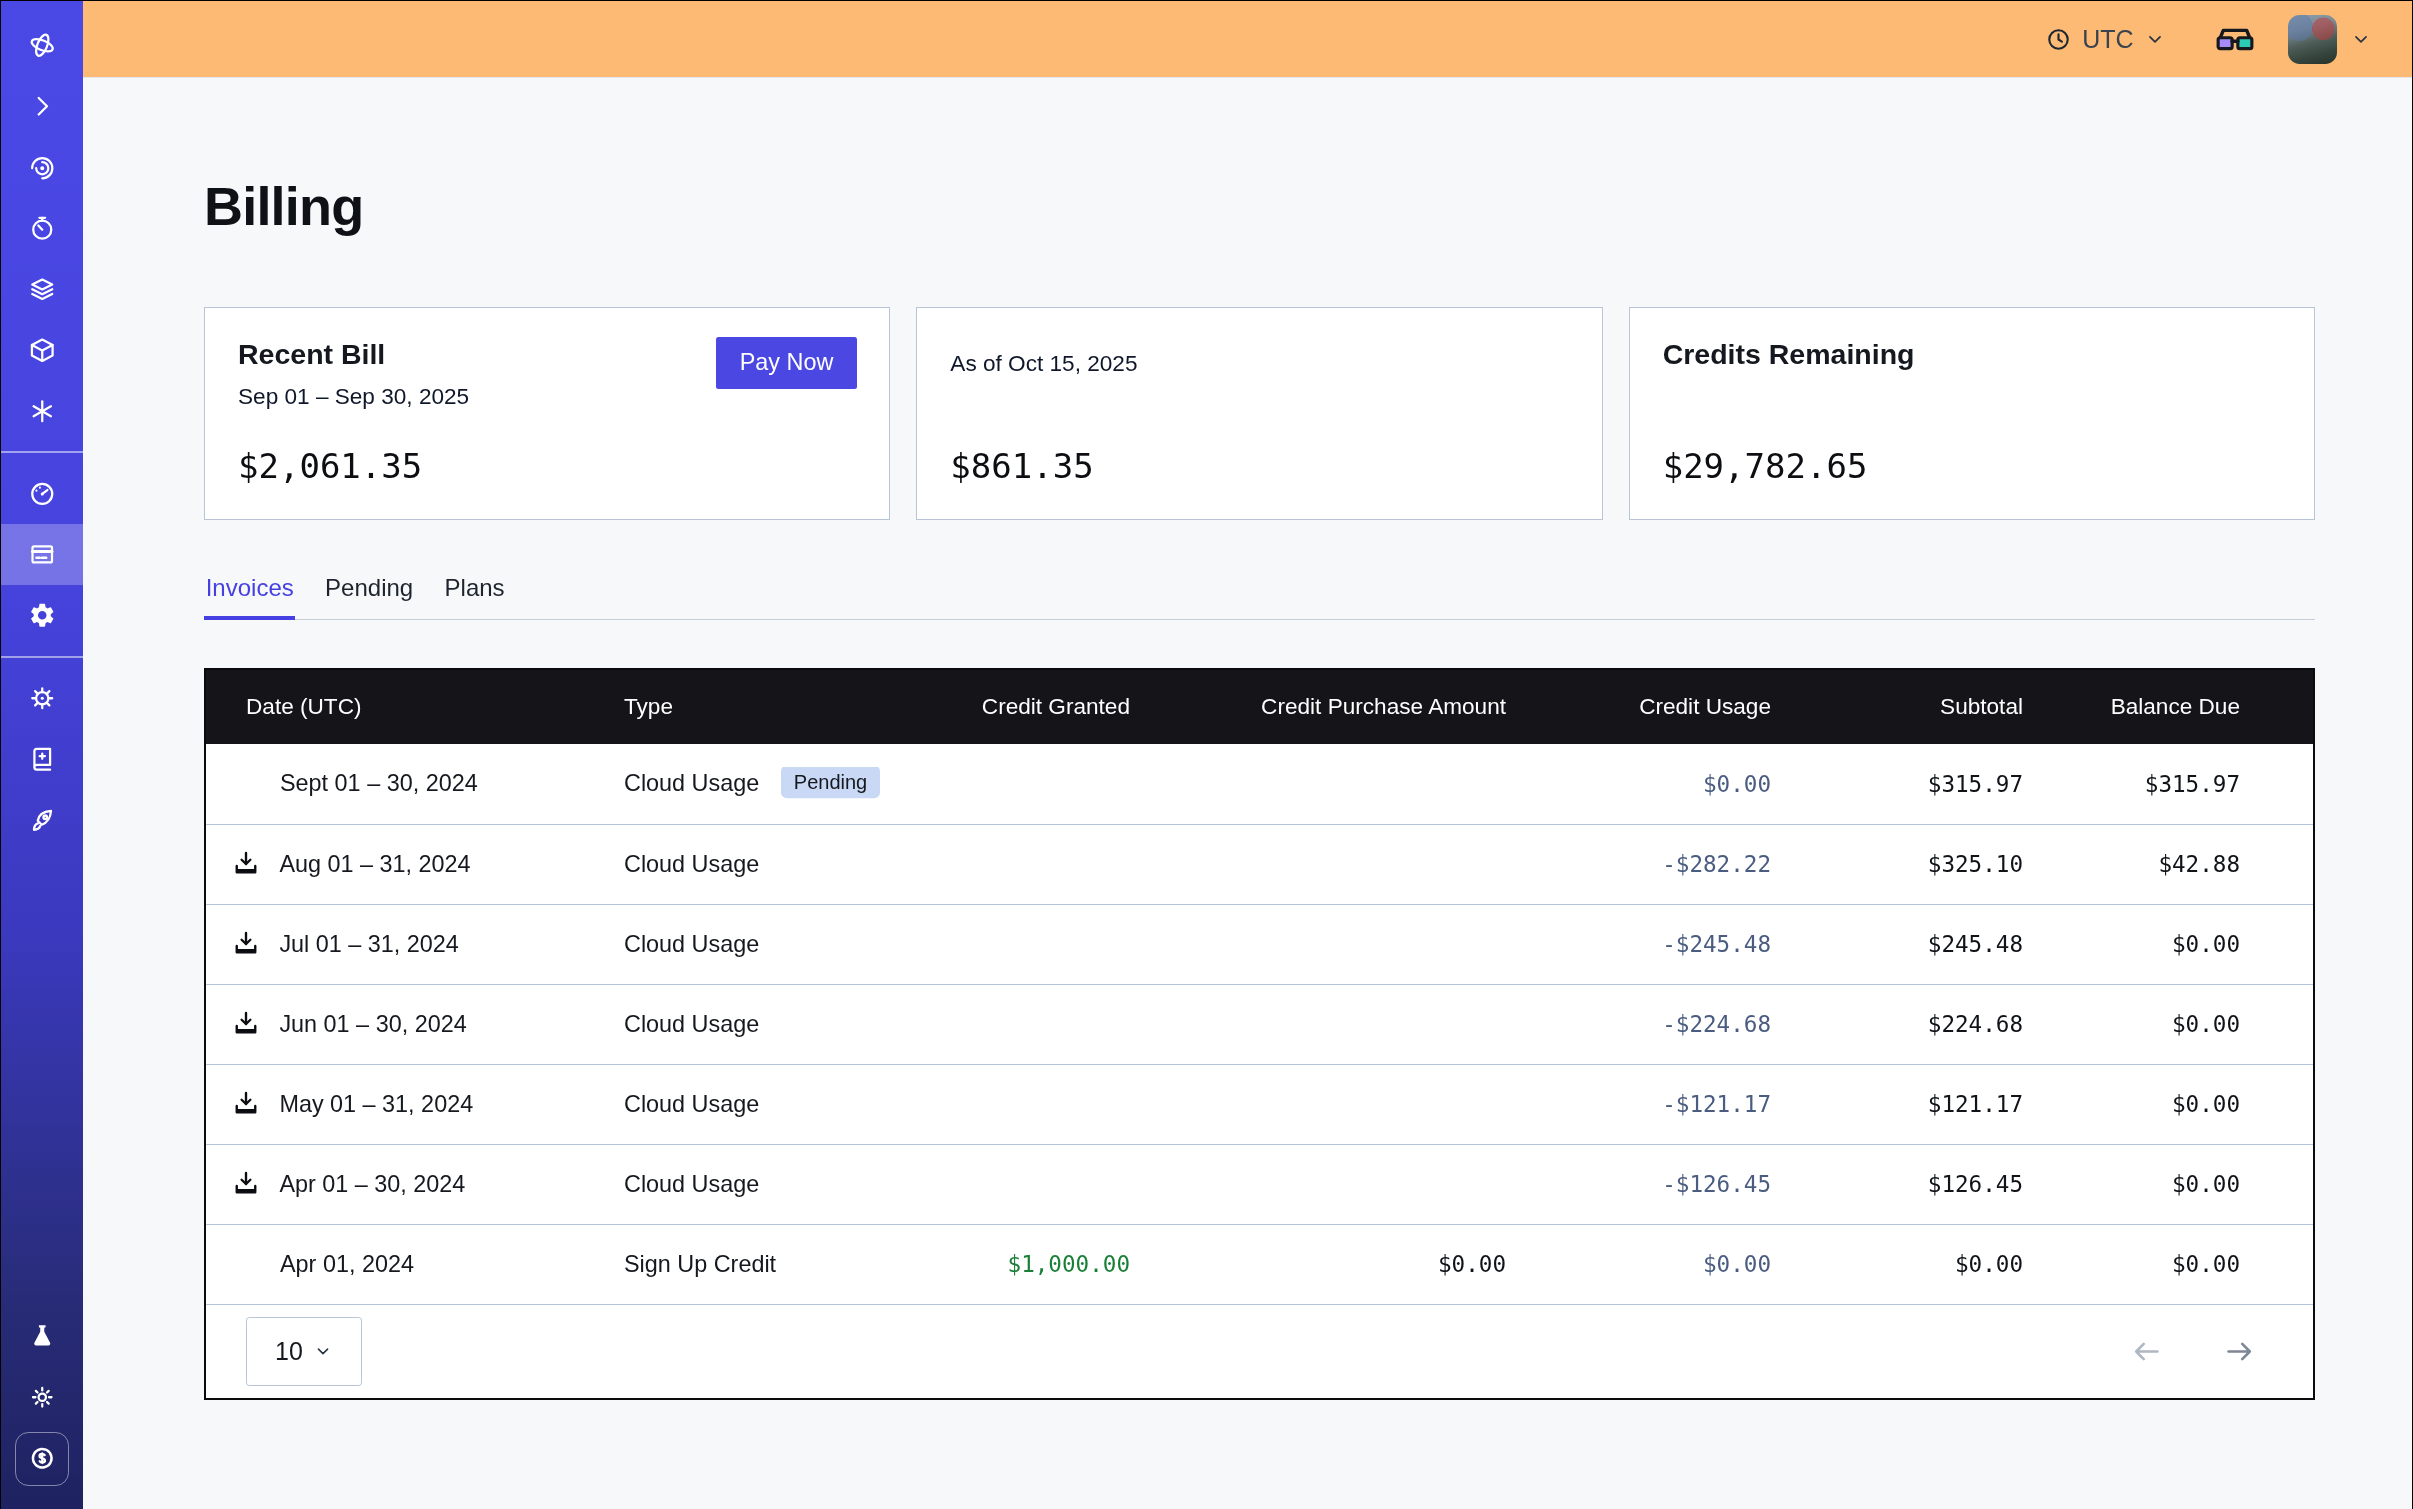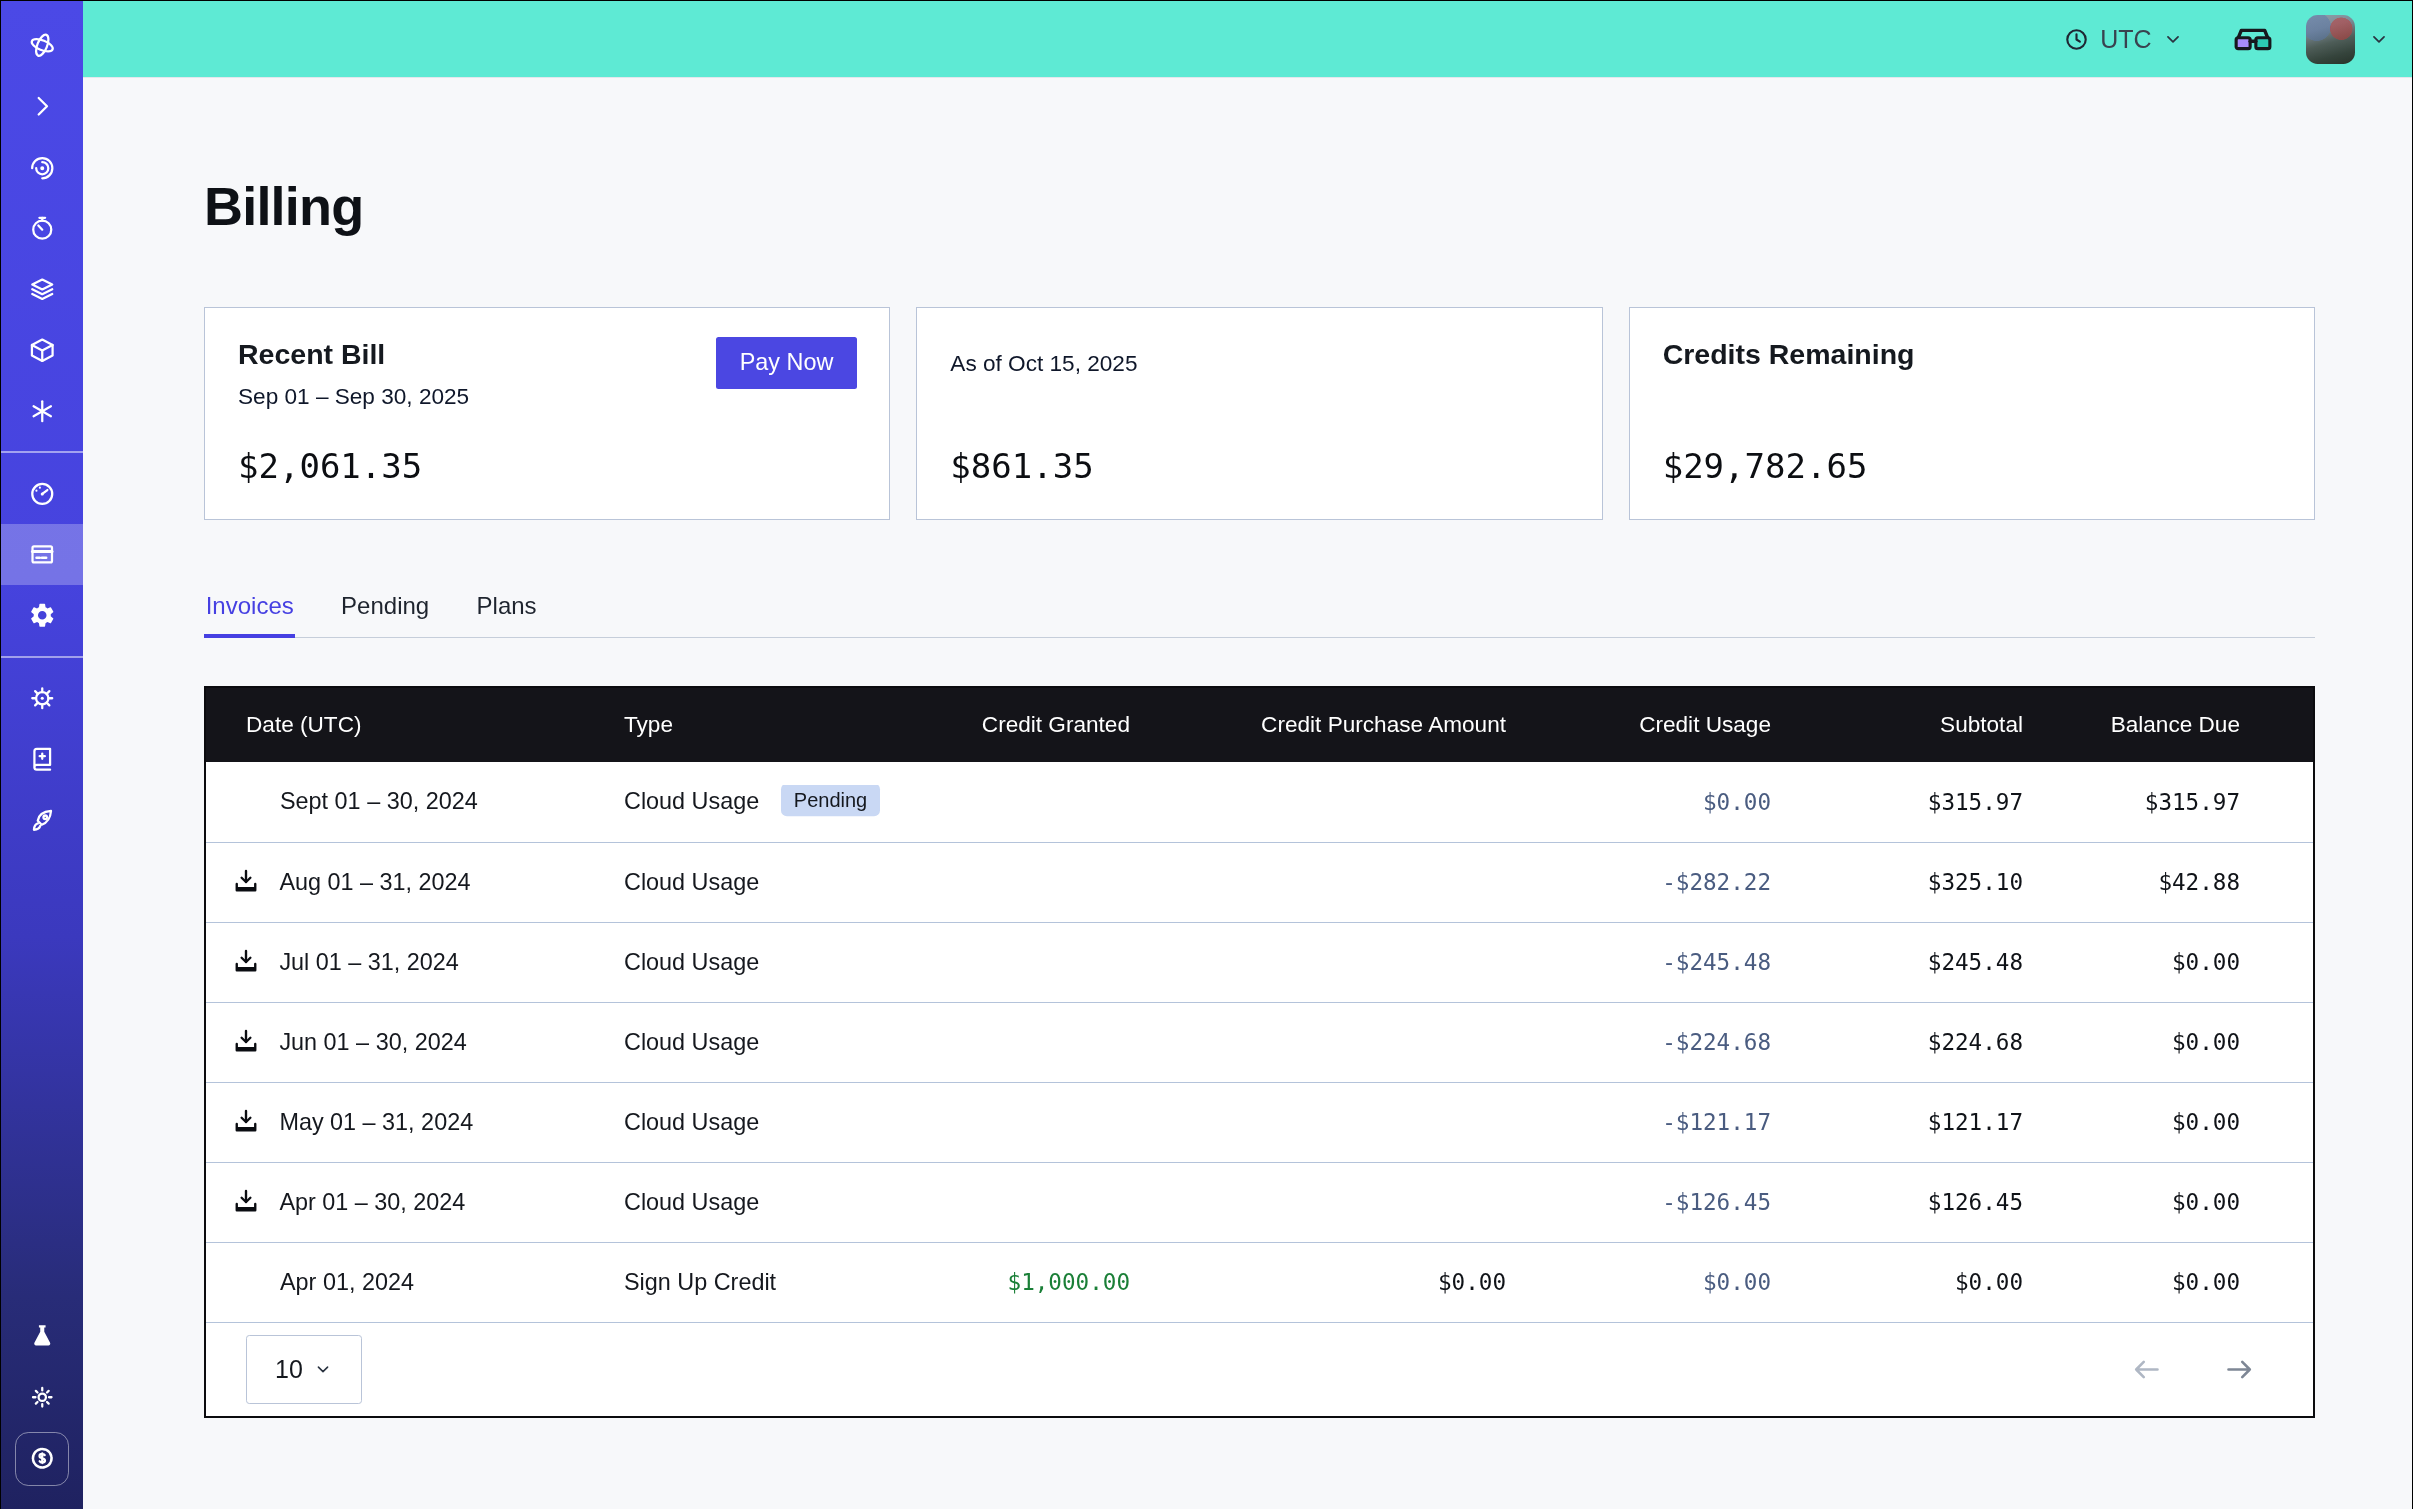--- a/index.html
+++ b/index.html
@@ -22,23 +22,23 @@
   .sb-item.active{ background:rgba(255,255,255,.26); }
   .sb-divider{ width:100%; height:1.7px; background:rgba(255,255,255,.5); margin:10px 0; }
   .sb-spacer{ flex:1; }
   .sb-bottom{ display:flex; flex-direction:column; align-items:center; width:100%; }
   .frame{ width:54px; height:54px; border:1.7px solid rgba(255,255,255,.45); border-radius:13.4px; display:flex; align-items:center; justify-content:center; }
   
   .ic{ display:block; }
   .ic *{ stroke:currentColor; fill:none; stroke-width:1.9; stroke-linecap:round; stroke-linejoin:round; }
   
   .topbar{
-    position:absolute; left:82px; right:0; top:0; height:77px; background:#5eead4;
+    position:absolute; left:82px; right:0; top:0; height:77px; background:#fdba74;
     border-bottom:1.7px solid #E3E7ED; display:flex; align-items:center; justify-content:flex-end;
-    padding-right:22px; z-index:2;
+    padding-right:40px; z-index:2;
   }
   .tz{ display:flex; align-items:center; gap:10px; color:#39424F; font-size:25px; cursor:pointer; }
   .tz .clock{ width:27px; height:27px; color:#1F2733; }
   .caret{ width:22px; height:22px; color:#2A3340; }
   .glasses{ width:40px; height:27px; margin-left:49px; cursor:pointer; }
   .avatar{
     width:49px; height:49px; border-radius:11.7px; margin-left:33px; cursor:pointer;
     background:
       radial-gradient(circle at 72% 28%, rgba(190,60,60,.55) 0 22%, transparent 23%),
       radial-gradient(circle at 22% 24%, rgba(90,120,170,.5) 0 26%, transparent 27%),
@@ -48,21 +48,21 @@
   
   .main{ position:absolute; left:82px; top:77px; right:0; bottom:0; padding:97px 97px 0 121px; }
   .page-title{ font-size:54px; font-weight:bold; color:#0E1116; letter-spacing:-0.8px; }
   .cards{ display:flex; gap:26px; margin-top:70px; }
   .card{ position:relative; flex:1; height:213px; background:#fff; border:1.7px solid #B9C4D8; padding:30px 33px; display:flex; flex-direction:column; }
   .card-title{ font-size:28.5px; font-weight:bold; color:#15191F; }
   .card-sub{ margin-top:13px; font-size:22.6px; color:#0f172a; min-height:27px; }
   .card-amount{ margin-top:auto; margin-bottom:3.3px; font-family:"DejaVu Sans Mono",monospace; font-size:34px; color:#0C0E12; }
   .paynow{ position:absolute; top:28.5px; right:32px; background:#4B47E2; color:#fff; font-size:23.4px; padding:12.6px 24px; border:none; border-radius:2.5px; cursor:pointer; font-family:inherit; }
   
-  .tabs{ display:flex; gap:44px; margin-top:72px; border-bottom:1.7px solid #C6CEDA; }
+  .tabs{ display:flex; gap:28px; margin-top:54px; border-bottom:1.7px solid #C6CEDA; }
   .tab{ font-size:24px; color:#1E242E; padding:0 1.7px 16.7px; cursor:pointer; position:relative; }
   .tab.active{ color:#4640E2; }
   .tab.active::after{ content:""; position:absolute; left:0; right:0; bottom:-1.7px; height:4.2px; background:#4640E2; }
   
   .tablebox{ margin-top:48px; border:2.5px solid #0B0B0E; background:#fff; }
   .trow{ display:grid; grid-template-columns:418px 293px 213px 376px 265px 252px 292px; align-items:center; }
   .thead{ background:#141419; color:#fff; height:74px; font-size:22.6px; }
   .thead .hcell{ font-weight:normal; }
   .hcell.left{ text-align:left; } .hcell.right{ text-align:right; }
   .c0{ padding-left:40px; } .c6{ padding-right:75px; }

